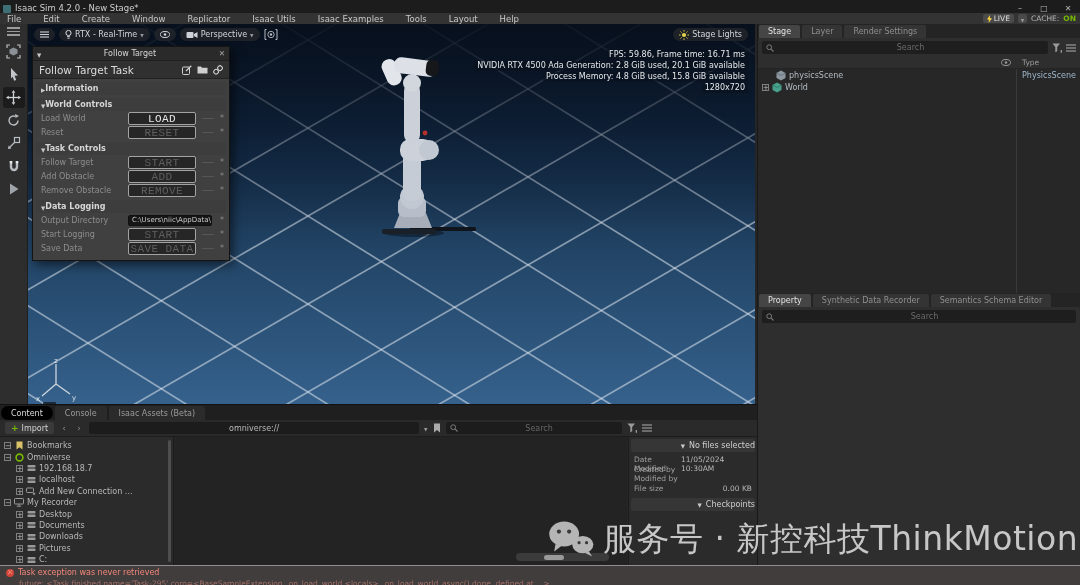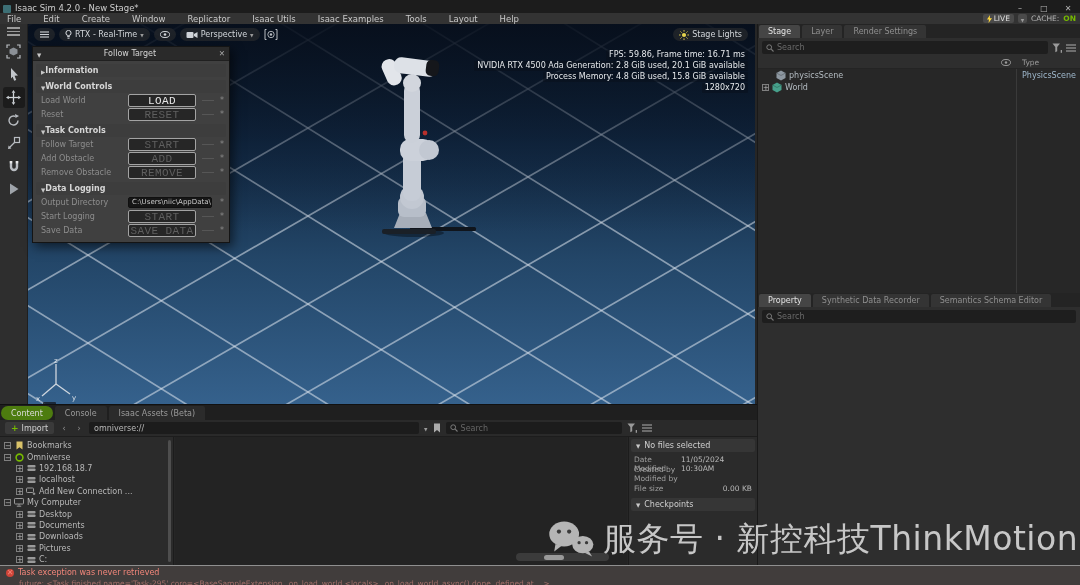--- a/index.html
+++ b/index.html
@@ -1,19 +1,19 @@
 <!DOCTYPE html>
 <html><head>
 <meta charset="utf-8">
 <style>
   html,body{margin:0;padding:0;background:#111;}
   #app{position:relative;width:1080px;height:585px;background:#262626;overflow:hidden;
        font-family:"DejaVu Sans",sans-serif;color:#c8c8c8;font-size:9px;}
   .abs{position:absolute;}
-  input{font-family:"DejaVu Sans",sans-serif;outline:none;}
+  input{font-family:"DejaVu Sans",sans-serif;outline:none;text-align:center;}
 
   
   .titlebar{left:0;top:0;width:1080px;height:13px;background:#1c1c1c;display:flex;align-items:flex-end;}
   .appico{width:8px;height:8px;background:#3d6f75;border-radius:1px;margin:0 4px 0 3px;}
   .title{font-size:8.5px;color:#cfcfcf;}
   .winbtns{margin-left:auto;display:flex;}
   .winbtn{width:24px;text-align:center;font-size:8px;color:#b5b5b5;cursor:default;}
 
   
   .menubar{left:0;top:13px;width:1080px;height:11px;background:#333;display:flex;align-items:center;gap:22px;padding-left:7px;box-sizing:border-box;}
@@ -87,21 +87,21 @@
   .coldiv{position:absolute;left:258px;top:48px;width:1px;height:236px;background:#3a3a3a;}
   .expbox{width:7px;height:7px;border:1px solid #7f7f7f;background:#2b2b2b;display:grid;place-items:center;font-size:7px;line-height:6px;color:#c0c0c0;box-sizing:border-box;margin:0 3px 0 4px;}
   .expbox.open:before{content:"−";}
   .expbox.closed:before{content:"+";}
   .prop-body{height:229px;background:#2e2e2e;}
 
   
   .content{left:0;top:404px;width:757px;height:161px;background:#262626;border-top:1px solid #111;box-sizing:border-box;}
   .ctabs{display:flex;gap:2px;background:#1f1f1f;height:15px;padding:1px 1px 0 1px;box-sizing:border-box;}
   .ctab{padding:0 10px;display:flex;align-items:center;font-size:8px;border-radius:2px 2px 0 0;background:#2b2b2b;color:#9a9a9a;}
-  .ctab.active{background:#4d7c0f;color:#dcdcdc;border-radius:7px;}
+  .ctab.active{background:#000000;color:#dcdcdc;border-radius:7px;}
   .ctoolbar{height:17px;background:#2a2a2a;display:flex;align-items:center;gap:5px;padding:0 5px;box-sizing:border-box;border-bottom:1px solid #1d1d1d;}
   .importbtn{background:#3a3a3a;border-radius:2px;height:12px;display:flex;align-items:center;gap:3px;padding:0 6px;}
   .importbtn .plus{color:#76b900;font-size:9px;font-weight:bold;line-height:9px;}
   .importbtn .txt{font-size:8px;color:#d0d0d0;}
   .nav{color:#8a8a8a;font-size:9px;width:10px;text-align:center;}
   .nav.back:before{content:"‹";}
   .nav.fwd:before{content:"›";}
   .addr{width:320px;height:12px;background:#1c1c1c;border:none;border-radius:2px;color:#b9b9b9;font-size:8px;padding:0 5px;}
   .csearch{width:168px;height:12px;background:#1c1c1c;border-radius:2px;display:flex;align-items:center;gap:3px;padding:0 4px;}
   .csearch input{flex:1;background:transparent;border:none;color:#bbb;font-size:8px;padding:0;}
@@ -109,21 +109,21 @@
   .cbody{position:absolute;left:0;top:32px;right:0;bottom:0;}
   .ctree{position:absolute;left:0;top:0;width:174px;bottom:0;background:#2b2b2b;border-right:1px solid #1c1c1c;padding-top:3px;box-sizing:border-box;}
   .trow{height:11.4px;display:flex;align-items:center;font-size:8px;color:#b8b8b8;}
   .trow .pad1{width:12px;flex:none;}
   .tico{width:10px;height:9px;margin-right:3px;flex:none;display:grid;place-items:center;}
   .treescroll{position:absolute;right:2px;top:3px;width:3px;bottom:3px;background:#4e4e4e;border-radius:2px;}
   .files{position:absolute;left:175px;top:0;width:452px;bottom:0;background:#232323;}
   .zoomslider{position:absolute;left:341px;bottom:4px;width:93px;height:8px;background:#3b3b3b;border-radius:4px;}
   .zoomhandle{position:absolute;left:28px;top:1.5px;width:20px;height:5px;background:#9a9a9a;border-radius:2.5px;}
   .details{position:absolute;left:628px;top:0;right:0;bottom:0;background:#2b2b2b;border-left:1px solid #1c1c1c;}
-  .dhead{height:13px;background:#363636;display:flex;align-items:center;gap:4px;padding-left:5px;font-size:8px;color:#cfcfcf;margin:2px 2px 0 2px;border-radius:2px;}
+  .dhead{height:13px;background:#363636;display:flex;align-items:center;gap:4px;padding-left:5px;font-size:8px;color:#cfcfcf;margin:2px 2px 0 2px;border-radius:2px;justify-content:flex-end;}
   .dfields{padding:3px 5px;}
   .drow{display:flex;justify-content:space-between;font-size:7.5px;color:#9f9f9f;height:9.5px;align-items:flex-start;}
   .drow .v{color:#b8b8b8;}
 
   
   .status{left:0;top:565px;width:1080px;height:20px;background:#413d3c;border-top:1px solid #8f8f8f;box-sizing:border-box;overflow:hidden;}
   .st1{position:absolute;left:6px;top:2px;display:flex;align-items:center;gap:4px;}
   .erricon{width:8px;height:8px;border-radius:50%;background:#cf4438;color:#fff;font-size:5.5px;display:grid;place-items:center;line-height:8px;}
   .st1 span{font-size:8px;color:#f2867a;}
   .st2{position:absolute;left:19px;top:13px;font-size:7.5px;color:rgba(238,150,140,.55);white-space:nowrap;width:1055px;overflow:hidden;}
@@ -366,20 +366,38 @@
     </svg>
     <span class="gizmo-unit">m</span>
   </div>
 
   <div class="abs task-panel">
     <div class="tp-head">
       <span style="margin-left:4px;" class="sec-tri open"></span>
       <span class="ttl">Follow Target</span>
       <span class="tp-close">✕</span>
     </div>
+    <div class="tp-title">
+      <span class="t">Follow Target Task</span>
+      <span class="ic">
+        <svg width="10" height="10" viewBox="0 0 10 10">
+            <rect x="0.5" y="2" width="7" height="7.5" rx="1" fill="none" stroke="#cfcfcf" stroke-width="1"></rect>
+            <line x1="4" y1="6" x2="9.3" y2="0.7" stroke="#cfcfcf" stroke-width="1.3"></line>
+          </svg>
+        <svg width="11" height="9" viewBox="0 0 11 9">
+            <path d="M0.5,1.5 H4 L5,2.8 H10.5 V8.5 H0.5 Z" fill="#cfcfcf"></path>
+          </svg>
+        <svg width="10" height="10" viewBox="0 0 10 10">
+            <g fill="none" stroke="#cfcfcf" stroke-width="1.1">
+              <rect x="0.8" y="4.5" width="4.5" height="4.5" rx="2" transform="rotate(-45 3 6.7)"></rect>
+              <rect x="4.7" y="0.8" width="4.5" height="4.5" rx="2" transform="rotate(-45 7 3)"></rect>
+            </g>
+          </svg>
+      </span>
+    </div>
 
     <div class="sec">
       <span class="sec-tri closed"></span>
       <b>Information</b>
     </div>
 
     <div class="sec">
       <span class="sec-tri open"></span>
       <b>World Controls</b>
     </div>
@@ -623,21 +641,21 @@
         </div>
         <div class="trow">
           <span class="expbox open"></span>
           <span class="tico">
               <svg width="10" height="9" viewBox="0 0 10 9">
                 <rect x="0.5" y="0.5" width="9" height="5.5" rx="0.8" fill="none" stroke="#9a9a9a" stroke-width="1"></rect>
                 <line x1="5" y1="6" x2="5" y2="7.6" stroke="#9a9a9a"></line>
                 <line x1="2.8" y1="8.2" x2="7.2" y2="8.2" stroke="#9a9a9a"></line>
               </svg>
             </span>
-          <span>My Computer</span>
+          <span>My Recorder</span>
         </div>
         <div class="trow">
           <span class="pad1"></span>
             <span class="expbox closed"></span>
           <span class="tico">
               <svg width="9" height="8" viewBox="0 0 9 8">
                 <rect x="0.5" y="1" width="8" height="2.6" rx="0.8" fill="#9a9a9a"></rect>
                 <rect x="0.5" y="4.4" width="8" height="2.6" rx="0.8" fill="#9a9a9a"></rect>
               </svg>
             </span>

